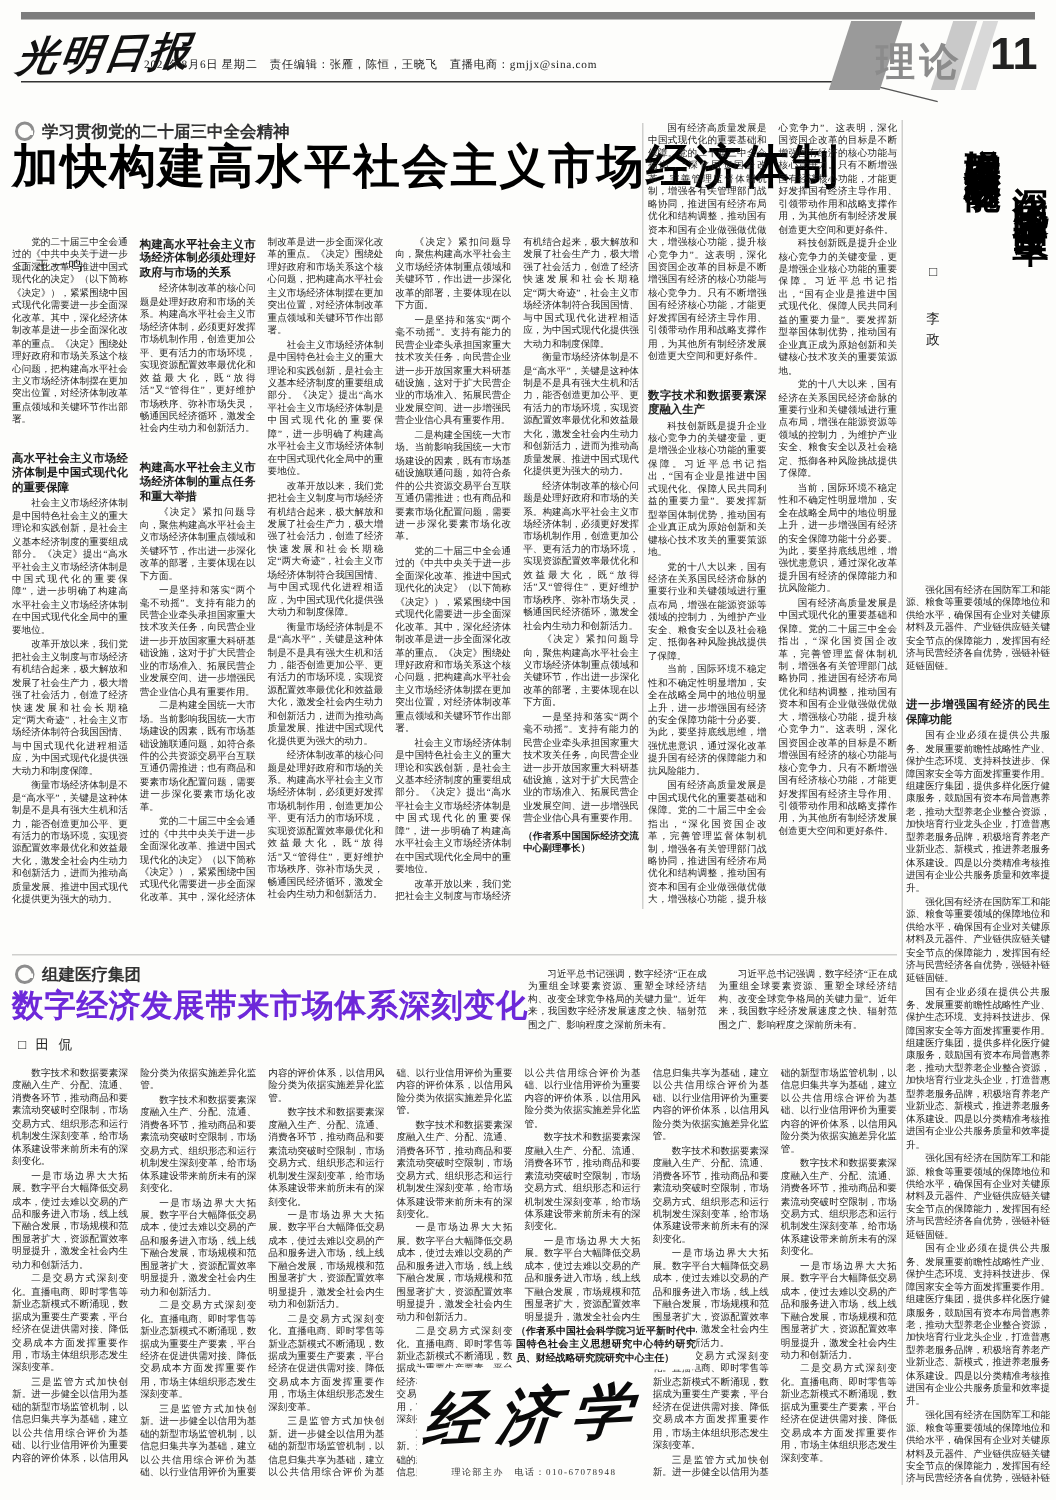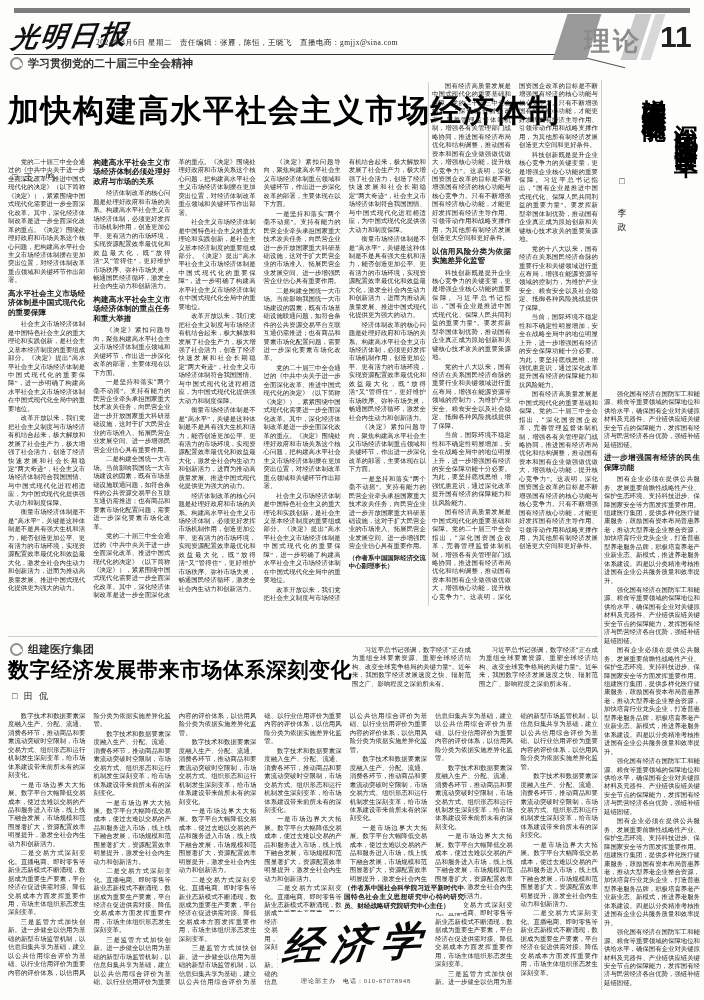--- a/index.html
+++ b/index.html
@@ -22,35 +22,35 @@
   .kicker{position:absolute;display:flex;align-items:center;gap:5px;font-size:11px;font-weight:700;color:#333;}
   .gm-logo{width:13px;height:13px;border:2.5px solid #8d8d8d;border-radius:50%;box-sizing:border-box;position:relative;flex:0 0 auto;}
   .gm-logo::after{content:"";position:absolute;right:-1px;top:4px;width:5px;height:3px;background:#fdfdfb;}
   
   .headline-main{position:absolute;left:8px;top:90px;width:520px;font-size:31px;font-weight:900;
                  letter-spacing:1.5px;white-space:nowrap;color:#000;}
   .author{position:absolute;font-size:9px;color:#222;letter-spacing:2px;}
   
   .flow{position:absolute;overflow:hidden;font-size:6.4px;line-height:1.32;text-align:justify;color:#1e1e1e;column-fill:auto;}
   .flow .f-p{text-indent:2em;margin:0 0 1px 0;}
-  .flow .f-h{font-weight:700;font-size:7.6px;margin:4px 0 3px 0;line-height:1.25;}
+  .flow .f-h{font-weight:700;font-size:7.6px;margin:16px 0 3px 0;line-height:1.25;}
   .flow .f-a{font-weight:700;margin-top:3px;}
   .cols5{column-count:5;column-gap:8px;}
   .cols2{column-count:2;column-gap:8px;}
   .cols7{column-count:7;column-gap:8px;}
   
   .vtitle-wrap{position:absolute;left:598px;top:80px;width:104px;height:306px;writing-mode:vertical-rl;}
   .vtitle-1{font-size:24px;font-weight:900;letter-spacing:4px;padding-top:26px;color:#000;}
   .vtitle-2{font-size:24px;font-weight:900;letter-spacing:2px;color:#000;}
   .vauthor{font-size:9px;letter-spacing:6px;padding-top:96px;margin-right:10px;color:#222;}
   
   .vrule{position:absolute;width:0;border-left:1px solid #cfcfcd;}
   .hrule{position:absolute;height:0;border-top:1px solid #cfcfcd;}
   
-  .headline-bottom{position:absolute;left:8px;top:656px;width:345px;font-size:21px;font-weight:900;letter-spacing:.5px;white-space:nowrap;color:#000000;}
+  .headline-bottom{position:absolute;left:8px;top:656px;width:345px;font-size:21px;font-weight:900;letter-spacing:.5px;white-space:nowrap;color:#6d28d9;}
   .attr-overlay{position:absolute;left:344px;top:882px;width:120px;background:#fdfdfb;
                 font-size:6.6px;font-weight:700;line-height:1.35;text-align:justify;padding:2px 0;}
   .callig-box{position:absolute;left:278px;top:912px;width:156px;height:82px;background:#fdfdfb;text-align:center;}
   .callig{font-size:40px;font-weight:900;font-style:italic;letter-spacing:9px;
           transform:skewX(-8deg) rotate(-3deg);display:inline-block;margin-top:4px;color:#0a0a0a;}
   .callig-caption{font-size:6px;color:#333;margin-top:6px;letter-spacing:1px;}
 </style>
 </head>
 <body>
 
@@ -60,21 +60,21 @@
   <div class="masthead">光明日报</div>
   <div class="dateline">2024年8月6日 星期二　责任编辑：张雁，陈恒，王晓飞　直播电商：gmjjx@sina.com</div>
   <div class="head-rule"></div>
   <div class="head-rule-slant"></div>
   <div class="slant band-a"></div>
   <div class="slant band-b"></div>
   <div class="slant band-c"></div>
   <div class="section-label">理论</div>
   <div class="page-number">11</div>
 
-  <div class="kicker" style="left:10px;top:56px;">
+  <div class="kicker" style="left:10px;top:80px;">
     <span class="gm-logo"></span>
     <span>学习贯彻党的二十届三中全会精神</span>
   </div>
   <div class="headline-main">加快构建高水平社会主义市场经济体制</div>
   <div class="author" style="left:12px;top:142px;margin-top:29px;">□ 王一鸣</div>
   <div class="flow cols5" style="left:8px;top:158px;width:418px;height:448px;">
       <div class="f-p">党的二十届三中全会通过的《中共中央关于进一步全面深化改革、推进中国式现代化的决定》（以下简称《决定》），紧紧围绕中国式现代化需要进一步全面深化改革。其中，深化经济体制改革是进一步全面深化改革的重点。《决定》围绕处理好政府和市场关系这个核心问题，把构建高水平社会主义市场经济体制摆在更加突出位置，对经济体制改革重点领域和关键环节作出部署。</div>
       <div class="f-h">高水平社会主义市场经济体制是中国式现代化的重要保障</div>
       <div class="f-p">社会主义市场经济体制是中国特色社会主义的重大理论和实践创新，是社会主义基本经济制度的重要组成部分。《决定》提出“高水平社会主义市场经济体制是中国式现代化的重要保障”，进一步明确了构建高水平社会主义市场经济体制在中国式现代化全局中的重要地位。</div>
       <div class="f-p">改革开放以来，我们党把社会主义制度与市场经济有机结合起来，极大解放和发展了社会生产力，极大增强了社会活力，创造了经济快速发展和社会长期稳定“两大奇迹”，社会主义市场经济体制符合我国国情、与中国式现代化进程相适应，为中国式现代化提供强大动力和制度保障。</div>
@@ -102,21 +102,21 @@
       <div class="f-p">一是坚持和落实“两个毫不动摇”。支持有能力的民营企业牵头承担国家重大技术攻关任务，向民营企业进一步开放国家重大科研基础设施，这对于扩大民营企业的市场准入、拓展民营企业发展空间、进一步增强民营企业信心具有重要作用。</div>
       <div class="f-a">（作者系中国国际经济交流中心副理事长）</div>
     </div>
 
   <div class="vrule" style="left:428px;top:82px;height:524px;"></div>
   <div class="vrule" style="left:601px;top:80px;height:910px;"></div>
   <div class="hrule" style="left:8px;top:636px;width:590px;"></div>
 
   <div class="flow cols2" style="left:432px;top:82px;width:166px;height:524px;">
       <div class="f-p">国有经济高质量发展是中国式现代化的重要基础和保障。党的二十届三中全会指出，“深化国资国企改革，完善管理监督体制机制，增强各有关管理部门战略协同，推进国有经济布局优化和结构调整，推动国有资本和国有企业做强做优做大，增强核心功能，提升核心竞争力”。这表明，深化国资国企改革的目标是不断增强国有经济的核心功能与核心竞争力。只有不断增强国有经济核心功能，才能更好发挥国有经济主导作用、引领带动作用和战略支撑作用，为其他所有制经济发展创造更大空间和更好条件。</div>
-      <div class="f-h">以信用风险分类为依据实施差异化监管</div>
+      <div class="f-h">数字技术和数据要素深度融入生产</div>
       <div class="f-p">科技创新既是提升企业核心竞争力的关键变量，更是增强企业核心功能的重要保障。习近平总书记指出，“国有企业是推进中国式现代化、保障人民共同利益的重要力量”。要发挥新型举国体制优势，推动国有企业真正成为原始创新和关键核心技术攻关的重要策源地。</div>
       <div class="f-p">党的十八大以来，国有经济在关系国民经济命脉的重要行业和关键领域进行重点布局，增强在能源资源等领域的控制力，为维护产业安全、粮食安全以及社会稳定、抵御各种风险挑战提供了保障。</div>
       <div class="f-p">当前，国际环境不稳定性和不确定性明显增加，安全在战略全局中的地位明显上升，进一步增强国有经济的安全保障功能十分必要。为此，要坚持底线思维，增强忧患意识，通过深化改革提升国有经济的保障能力和抗风险能力。</div>
       <div class="f-p">国有经济高质量发展是中国式现代化的重要基础和保障。党的二十届三中全会指出，“深化国资国企改革，完善管理监督体制机制，增强各有关管理部门战略协同，推进国有经济布局优化和结构调整，推动国有资本和国有企业做强做优做大，增强核心功能，提升核心竞争力”。这表明，深化国资国企改革的目标是不断增强国有经济的核心功能与核心竞争力。只有不断增强国有经济核心功能，才能更好发挥国有经济主导作用、引领带动作用和战略支撑作用，为其他所有制经济发展创造更大空间和更好条件。</div>
       <div class="f-p">科技创新既是提升企业核心竞争力的关键变量，更是增强企业核心功能的重要保障。习近平总书记指出，“国有企业是推进中国式现代化、保障人民共同利益的重要力量”。要发挥新型举国体制优势，推动国有企业真正成为原始创新和关键核心技术攻关的重要策源地。</div>
       <div class="f-p">党的十八大以来，国有经济在关系国民经济命脉的重要行业和关键领域进行重点布局，增强在能源资源等领域的控制力，为维护产业安全、粮食安全以及社会稳定、抵御各种风险挑战提供了保障。</div>
       <div class="f-p">当前，国际环境不稳定性和不确定性明显增加，安全在战略全局中的地位明显上升，进一步增强国有经济的安全保障功能十分必要。为此，要坚持底线思维，增强忧患意识，通过深化改革提升国有经济的保障能力和抗风险能力。</div>
       <div class="f-p">国有经济高质量发展是中国式现代化的重要基础和保障。党的二十届三中全会指出，“深化国资国企改革，完善管理监督体制机制，增强各有关管理部门战略协同，推进国有经济布局优化和结构调整，推动国有资本和国有企业做强做优做大，增强核心功能，提升核心竞争力”。这表明，深化国资国企改革的目标是不断增强国有经济的核心功能与核心竞争力。只有不断增强国有经济核心功能，才能更好发挥国有经济主导作用、引领带动作用和战略支撑作用，为其他所有制经济发展创造更大空间和更好条件。</div>
     </div>
   <div class="vtitle-wrap">

